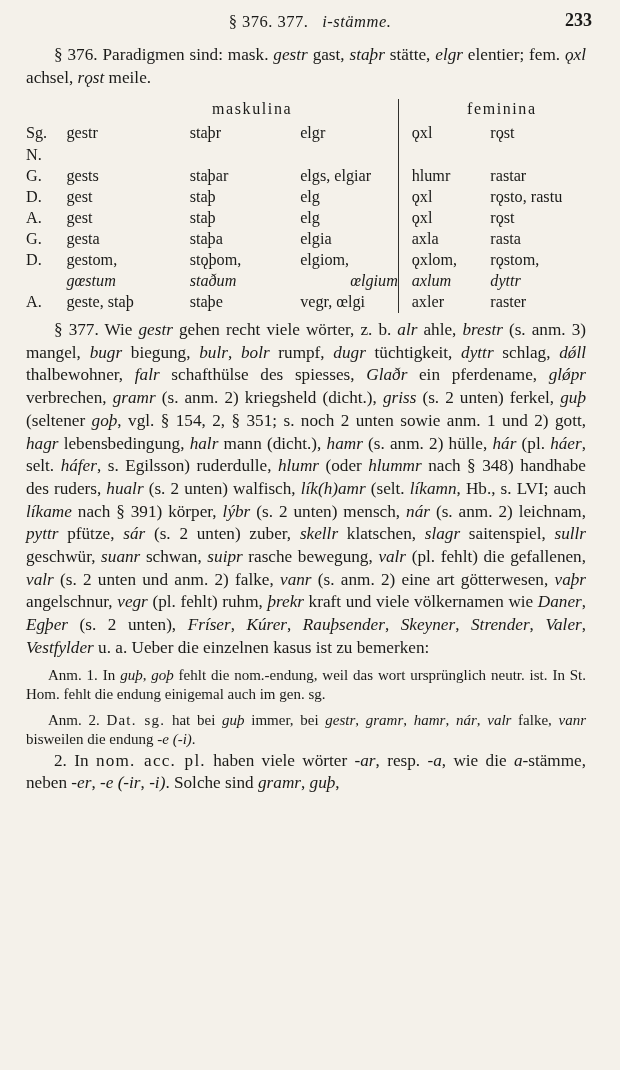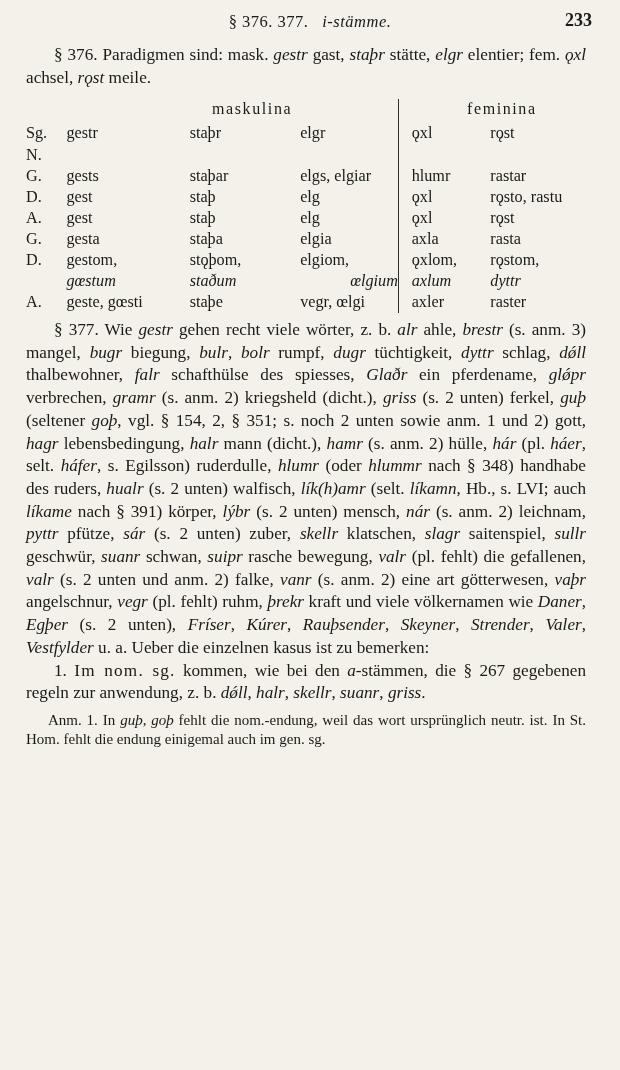--- a/index.html
+++ b/index.html
@@ -193,36 +193,37 @@
               <td class="col-case indent2"></td>
               <td class="col-m1" style="font-style: italic;">gœstum</td>
               <td class="col-m2" style="font-style: italic;">staðum</td>
               <td class="col-m3" style="font-style: italic; text-align: right;">œlgium</td>
               <td class="col-div"></td>
               <td class="col-f1" style="font-style: italic;">axlum</td>
               <td class="col-f2" style="font-style: italic;">dyttr</td>
             </tr>
             <tr>
               <td class="col-case">A.</td>
-              <td class="col-m1">geste, gœsti</td>
+              <td class="col-m1">geste, staþ</td>
               <td class="col-m2">staþe</td>
               <td class="col-m3">vegr, œlgi</td>
               <td class="col-div"></td>
               <td class="col-f1">axler</td>
               <td class="col-f2">raster</td>
             </tr>
           </tbody>
       </table>
     </div>
 
     <p class="para">
       <span class="sec">§ 377.</span>
       <span>Wie <i>gestr</i> gehen recht viele wörter, z. b. <i>alr</i> ahle, <i>brestr</i> (s. anm. 3) mangel, <i>bugr</i> biegung, <i>bulr</i>, <i>bolr</i> rumpf, <i>dugr</i> tüchtigkeit, <i>dyttr</i> schlag, <i>dǿll</i> thalbewohner, <i>falr</i> schafthülse des spiesses, <i>Glaðr</i> ein pferdename, <i>glǿpr</i> verbrechen, <i>gramr</i> (s. anm. 2) kriegsheld (dicht.), <i>griss</i> (s. 2 unten) ferkel, <i>guþ</i> (seltener <i>goþ</i>, vgl. § 154, 2, § 351; s. noch 2 unten sowie anm. 1 und 2) gott, <i>hagr</i> lebensbedingung, <i>halr</i> mann (dicht.), <i>hamr</i> (s. anm. 2) hülle, <i>hár</i> (pl. <i>háer</i>, selt. <i>háfer</i>, s. Egilsson) ruderdulle, <i>hlumr</i> (oder <i>hlummr</i> nach § 348) handhabe des ruders, <i>hualr</i> (s. 2 unten) walfisch, <i>lík(h)amr</i> (selt. <i>líkamn</i>, Hb., s. LVI; auch <i>líkame</i> nach § 391) körper, <i>lýbr</i> (s. 2 unten) mensch, <i>nár</i> (s. anm. 2) leichnam, <i>pyttr</i> pfütze, <i>sár</i> (s. 2 unten) zuber, <i>skellr</i> klatschen, <i>slagr</i> saitenspiel, <i>sullr</i> geschwür, <i>suanr</i> schwan, <i>suipr</i> rasche bewegung, <i>valr</i> (pl. fehlt) die gefallenen, <i>valr</i> (s. 2 unten und anm. 2) falke, <i>vanr</i> (s. anm. 2) eine art götterwesen, <i>vaþr</i> angelschnur, <i>vegr</i> (pl. fehlt) ruhm, <i>þrekr</i> kraft und viele völkernamen wie <i>Daner</i>, <i>Egþer</i> (s. 2 unten), <i>Fríser</i>, <i>Kúrer</i>, <i>Rauþsender</i>, <i>Skeyner</i>, <i>Strender</i>, <i>Valer</i>, <i>Vestfylder</i> u. a. Ueber die einzelnen kasus ist zu bemerken:</span>
     </p>
 
-    <p class="para">1. <span class="sp">Im nom. sg.</span> kommen, wie bei den <i>a</i>-stämmen, die § 267 gegebenen regeln zur anwendung, z. b. <i>dǿll</i>, <i>halr</i>, <i>skellr</i>, <i>suanr</i>, <i>griss</i>.</p>
 
     <p class="small"><span class="anm-label">Anm. 1.</span> In <i>guþ</i>, <i>goþ</i> fehlt die nom.-endung, weil das wort ursprünglich neutr. ist. In St. Hom. fehlt die endung einigemal auch im gen. sg.</p>
 
-
+    <p class="small"><span class="anm-label">Anm. 2.</span> <span class="sp">Dat. sg.</span> hat bei <i>guþ</i> immer, bei <i>gestr</i>, <i>gramr</i>, <i>hamr</i>, <i>nár</i>, <i>valr</i> falke, <i>vanr</i> bisweilen die endung <i>-e (-i)</i>.</p>
+
+    <p class="para">2. In <span class="sp">nom. acc. pl.</span> haben viele wörter <i>-ar</i>, resp. <i>-a</i>, wie die <i>a</i>-stämme, neben <i>-er</i>, <i>-e (-ir</i>, <i>-i)</i>. Solche sind <i>gramr</i>, <i>guþ</i>,</p>
 
   </div>
 </div>
 
 </body></html>

